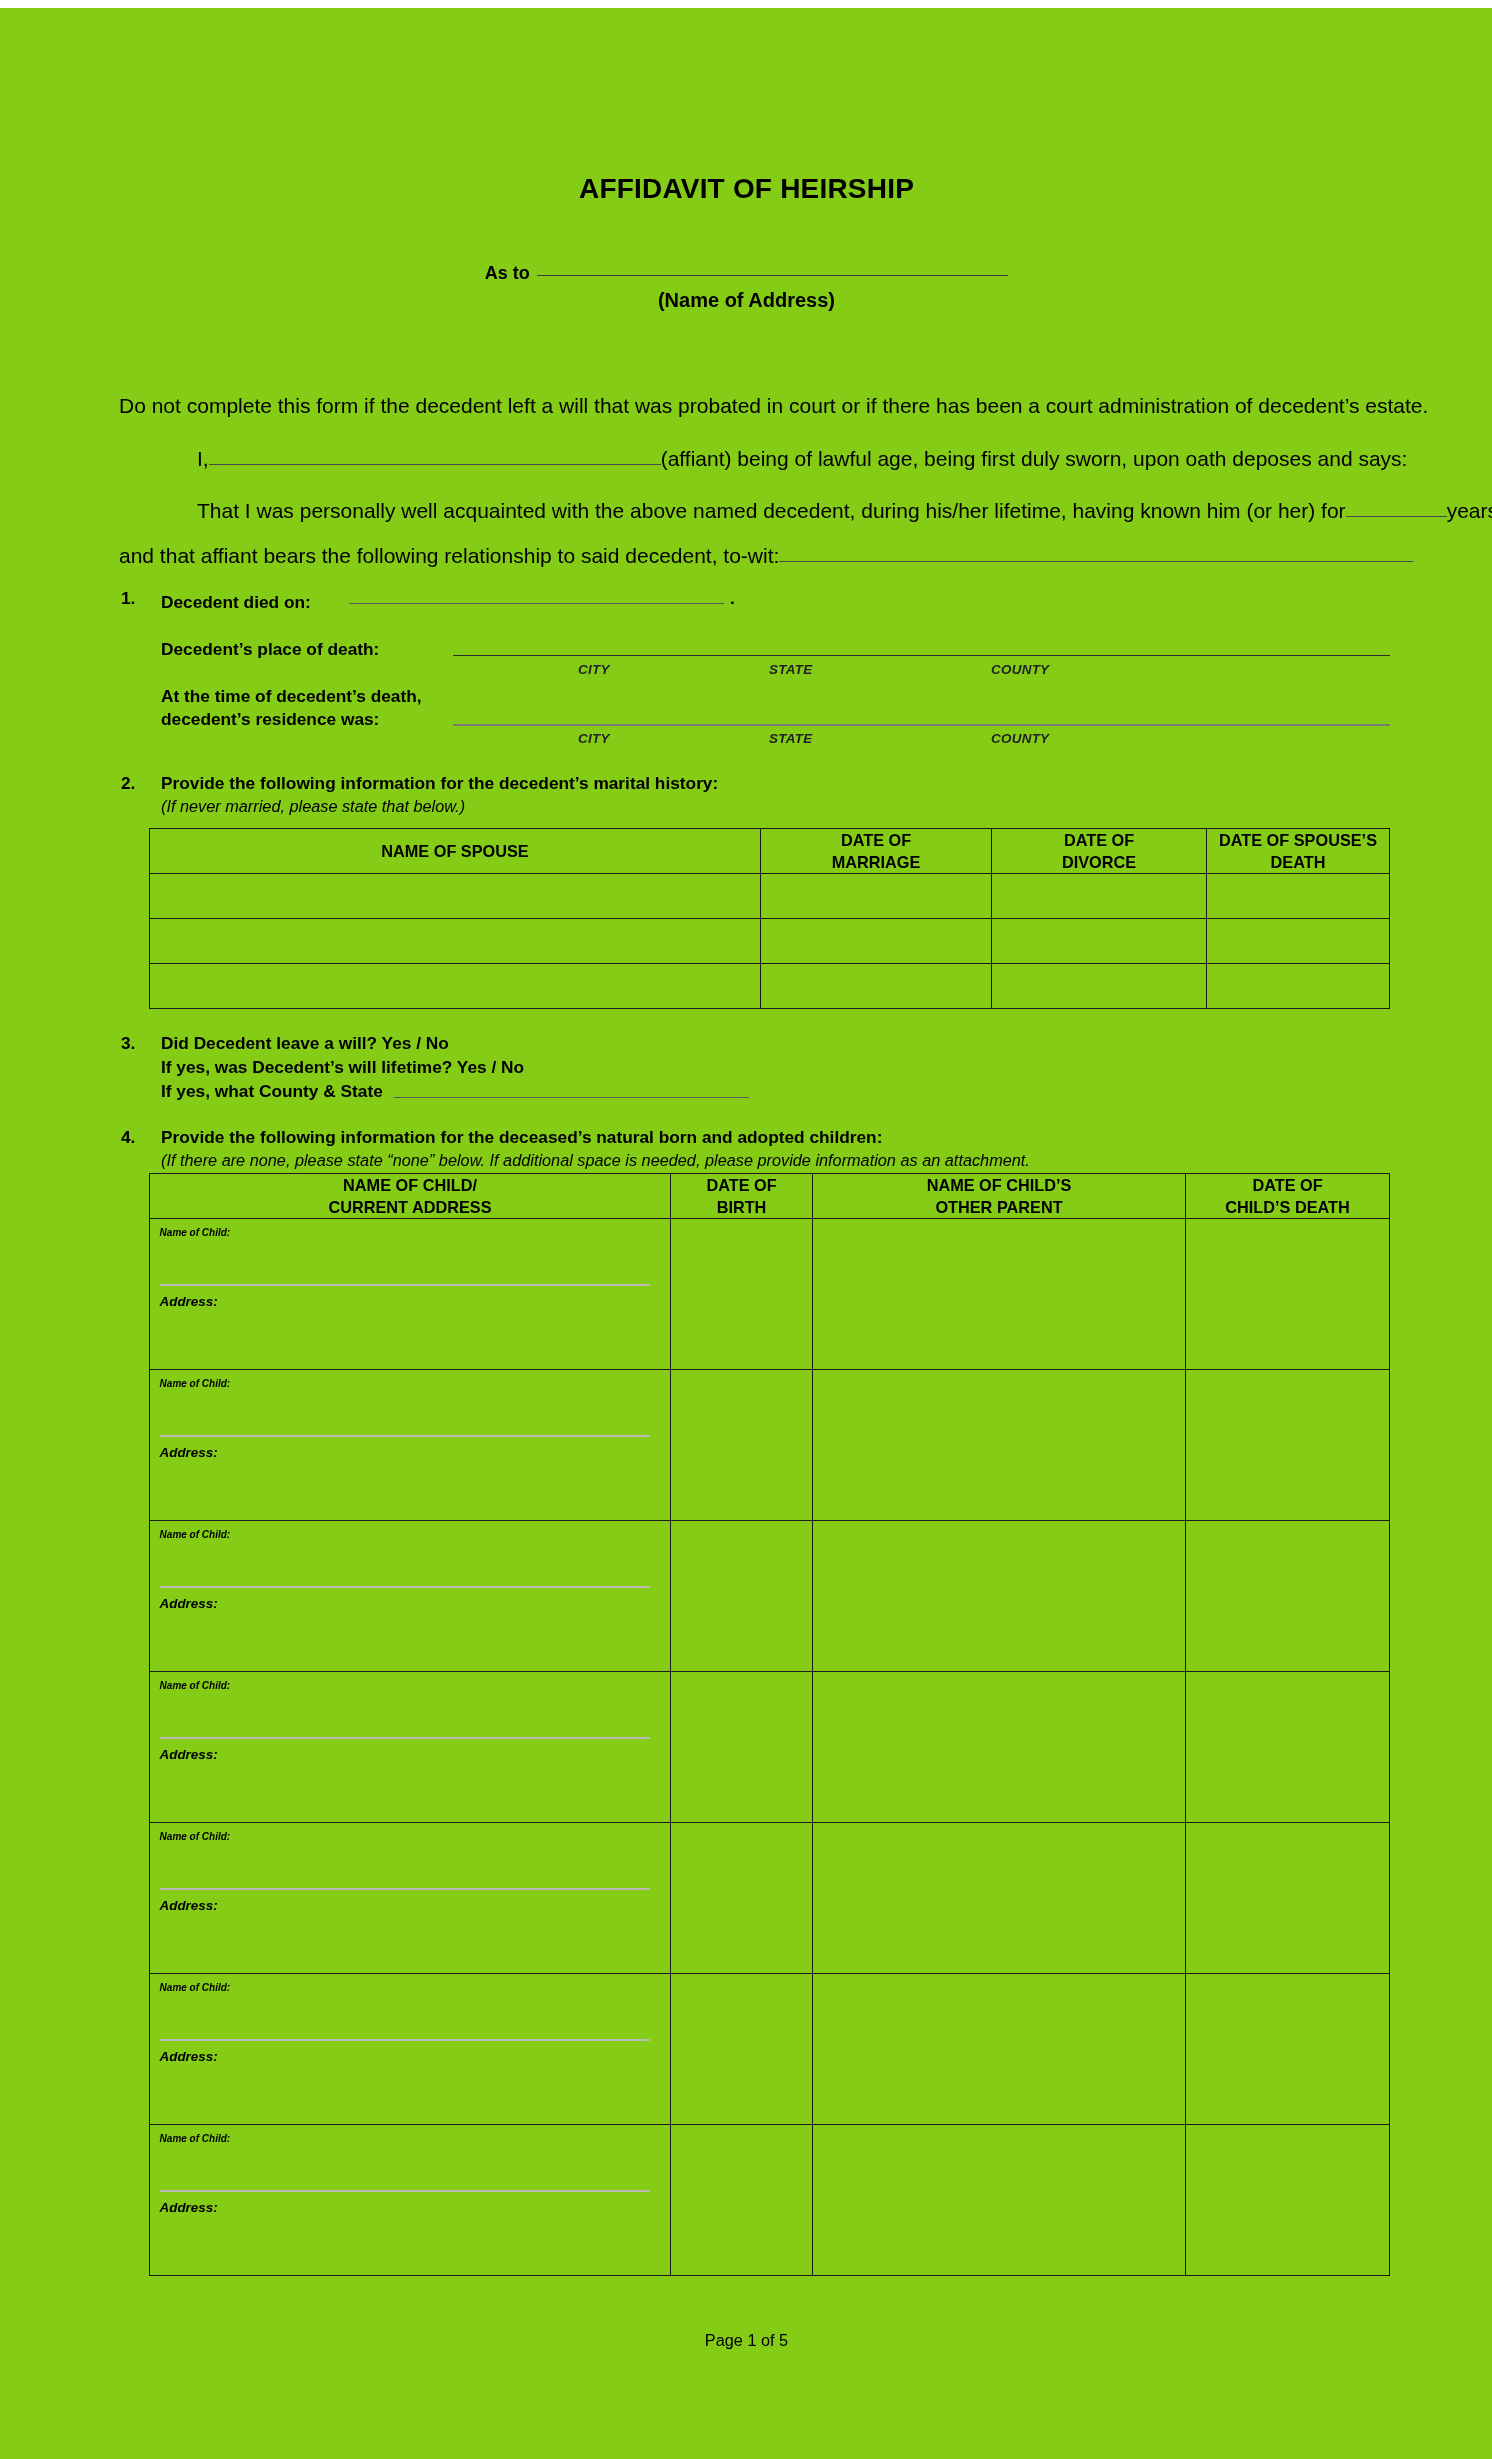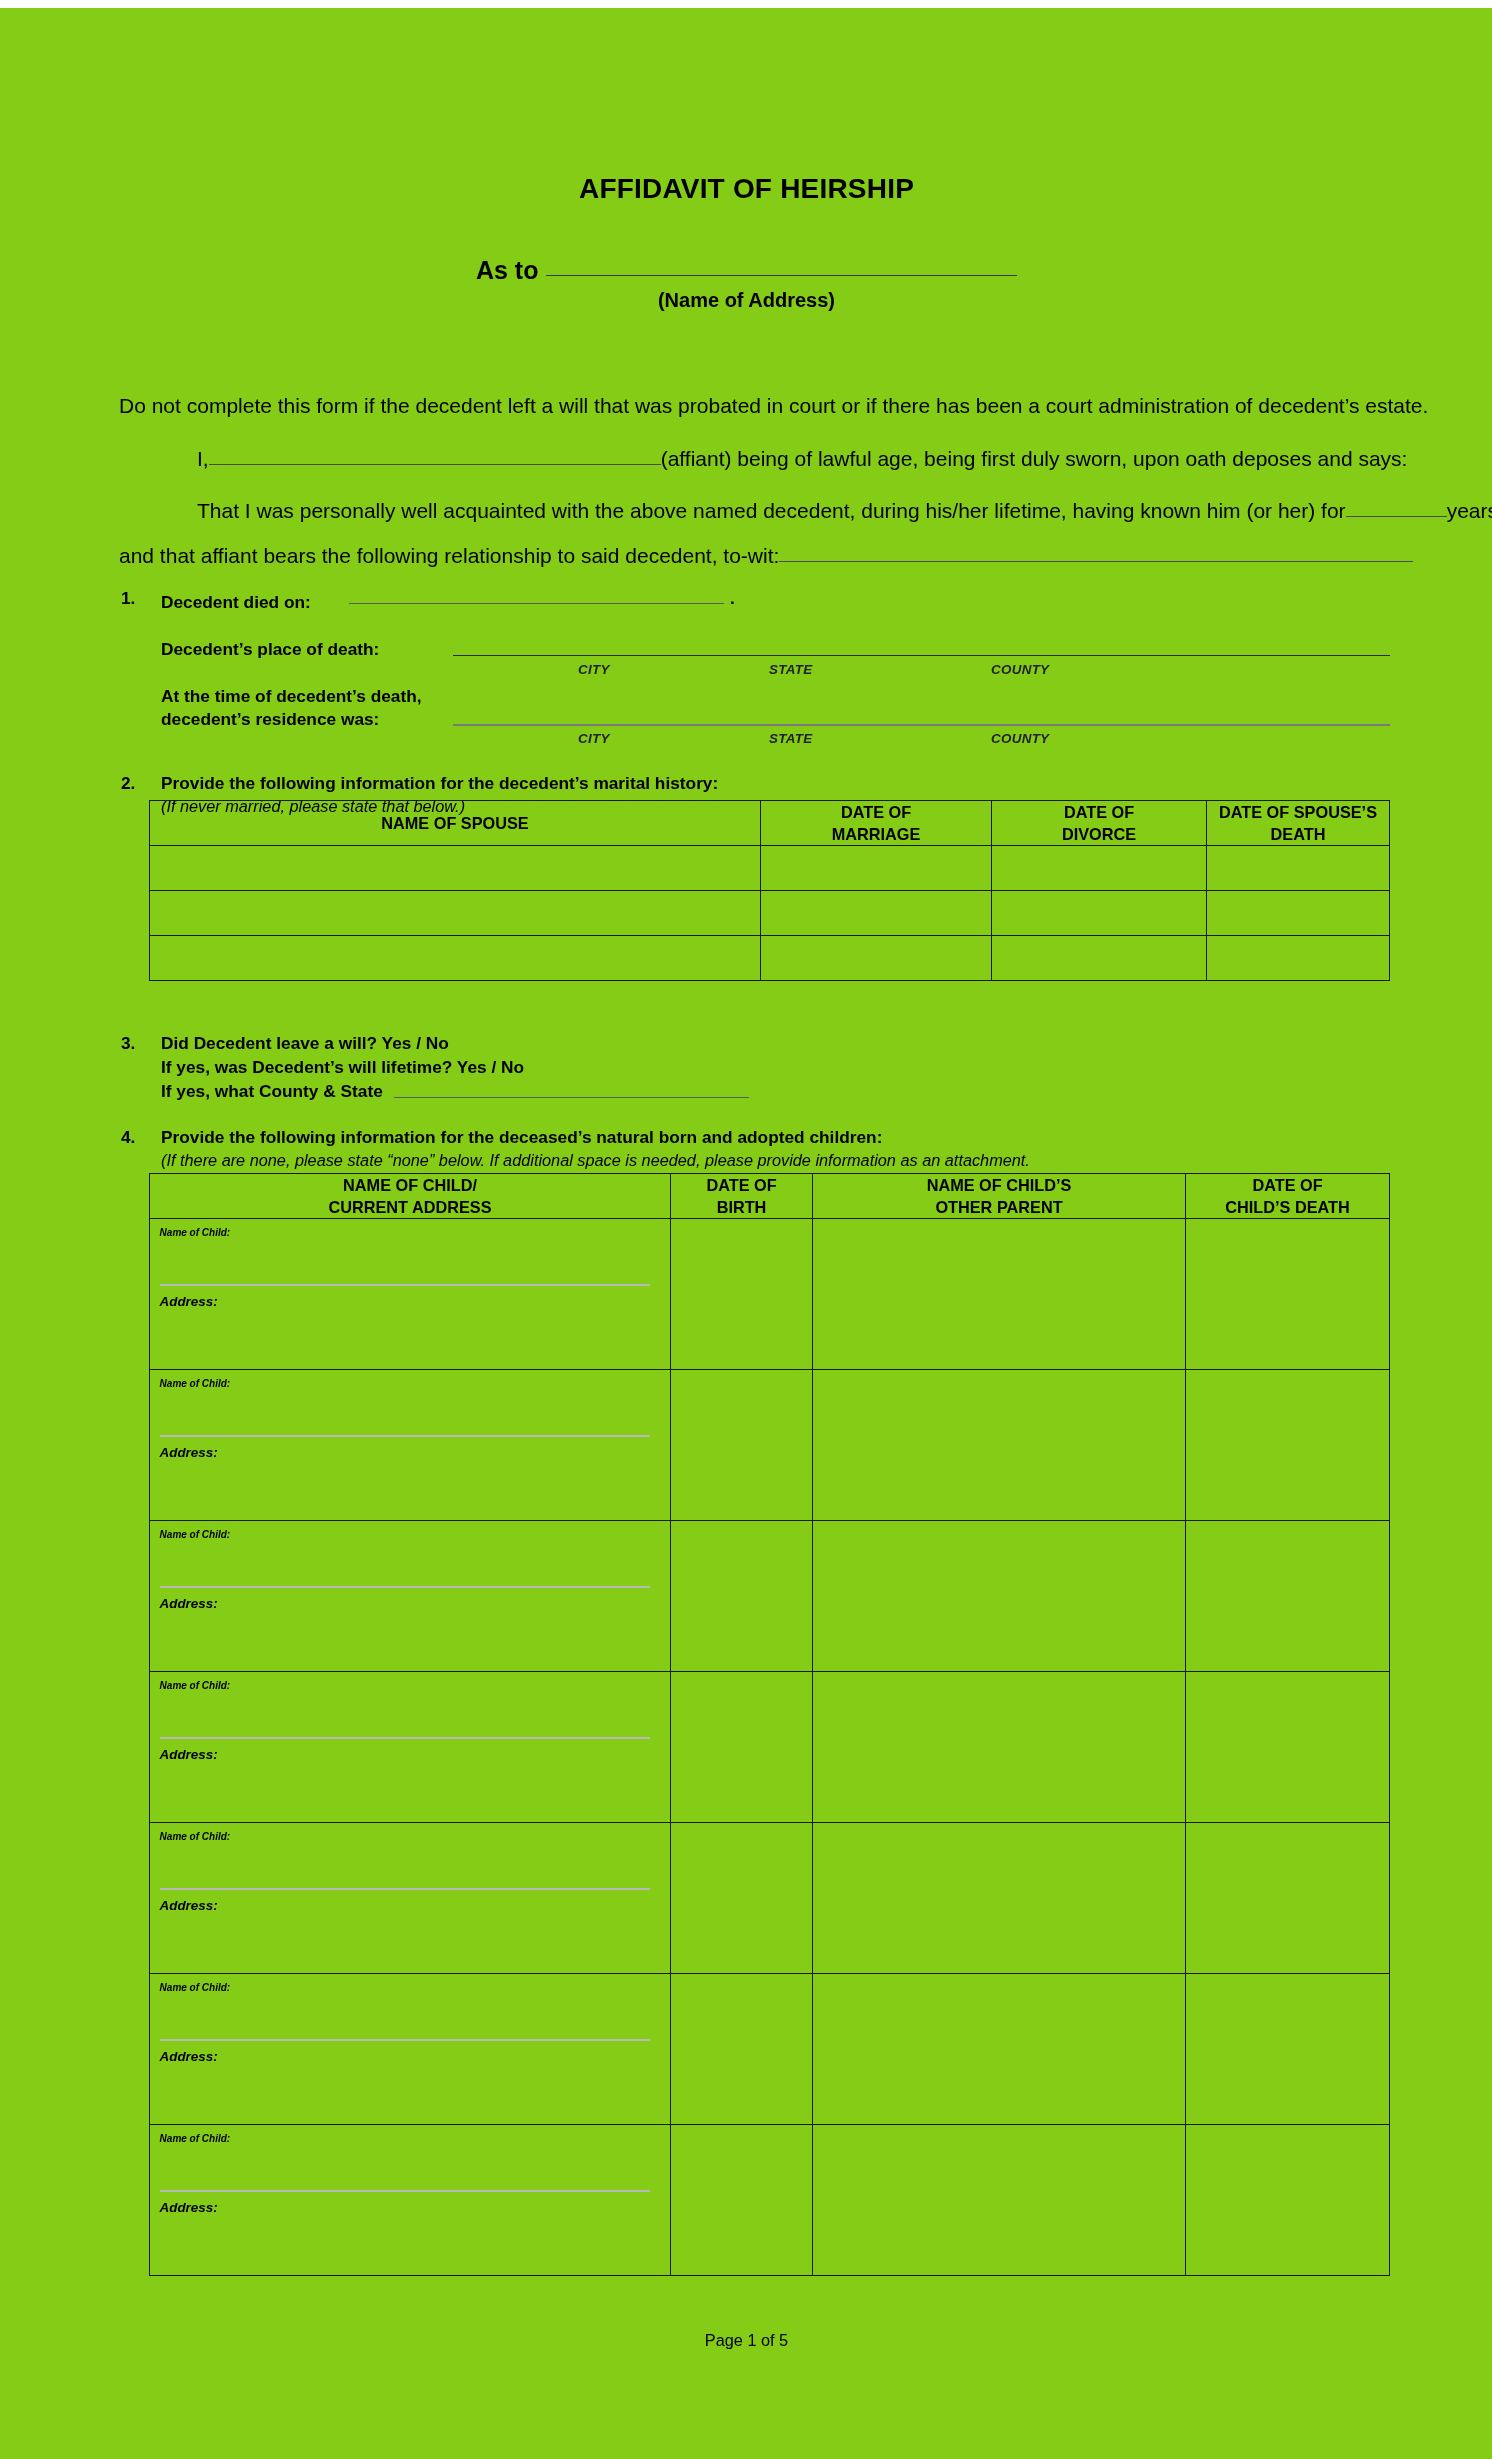--- a/index.html
+++ b/index.html
@@ -31,21 +31,21 @@
     font-size: 28px;
     font-weight: bold;
     letter-spacing: 0.2px;
   }
   .as-to-row {
     position: absolute;
     top: 248px;
     left: 0;
     width: 1493px;
     text-align: center;
-    font-size: 25px;
+    font-size: 18px;
     font-weight: bold;
   }
   .as-to-row .as-to-label {
     display: inline-block;
     vertical-align: baseline;
   }
   .as-to-row .as-to-rule {
     display: inline-block;
     width: 471px;
     border-bottom: 1.9px solid #3a3a3a;
@@ -159,21 +159,21 @@
   .csc-res-county   { top: 723px; left: 991px; }
 
   
   .n2 { top: 765px; left: 121px; }
   .t2 { top: 765px; left: 161px; }
   .s2 { top: 789px; left: 161px; }
 
   
   .tbl-spouse {
     position: absolute;
-    top: 792px;
+    top: 820px;
     left: 149px;
     width: 1239px;
     border-collapse: collapse;
     table-layout: fixed;
   }
   .tbl-spouse th, .tbl-spouse td {
     border: 1.3px solid #1a1a1a;
     padding: 0;
   }
   .tbl-spouse th {

